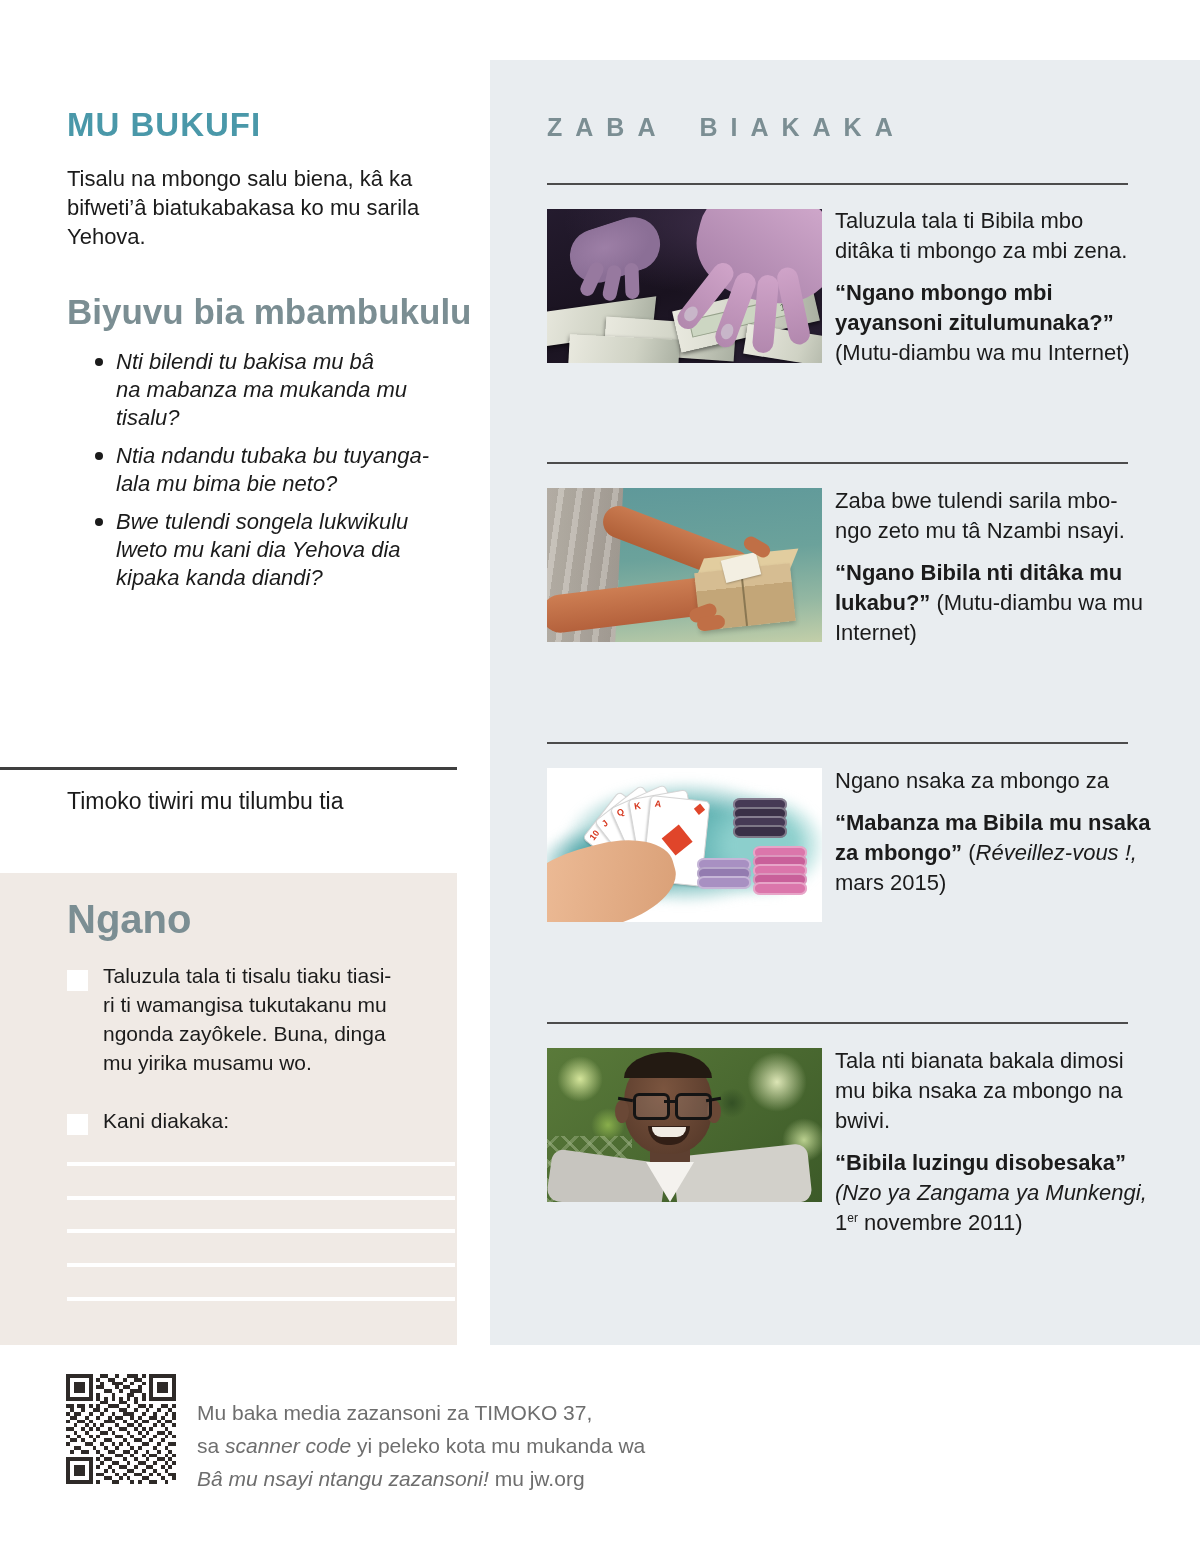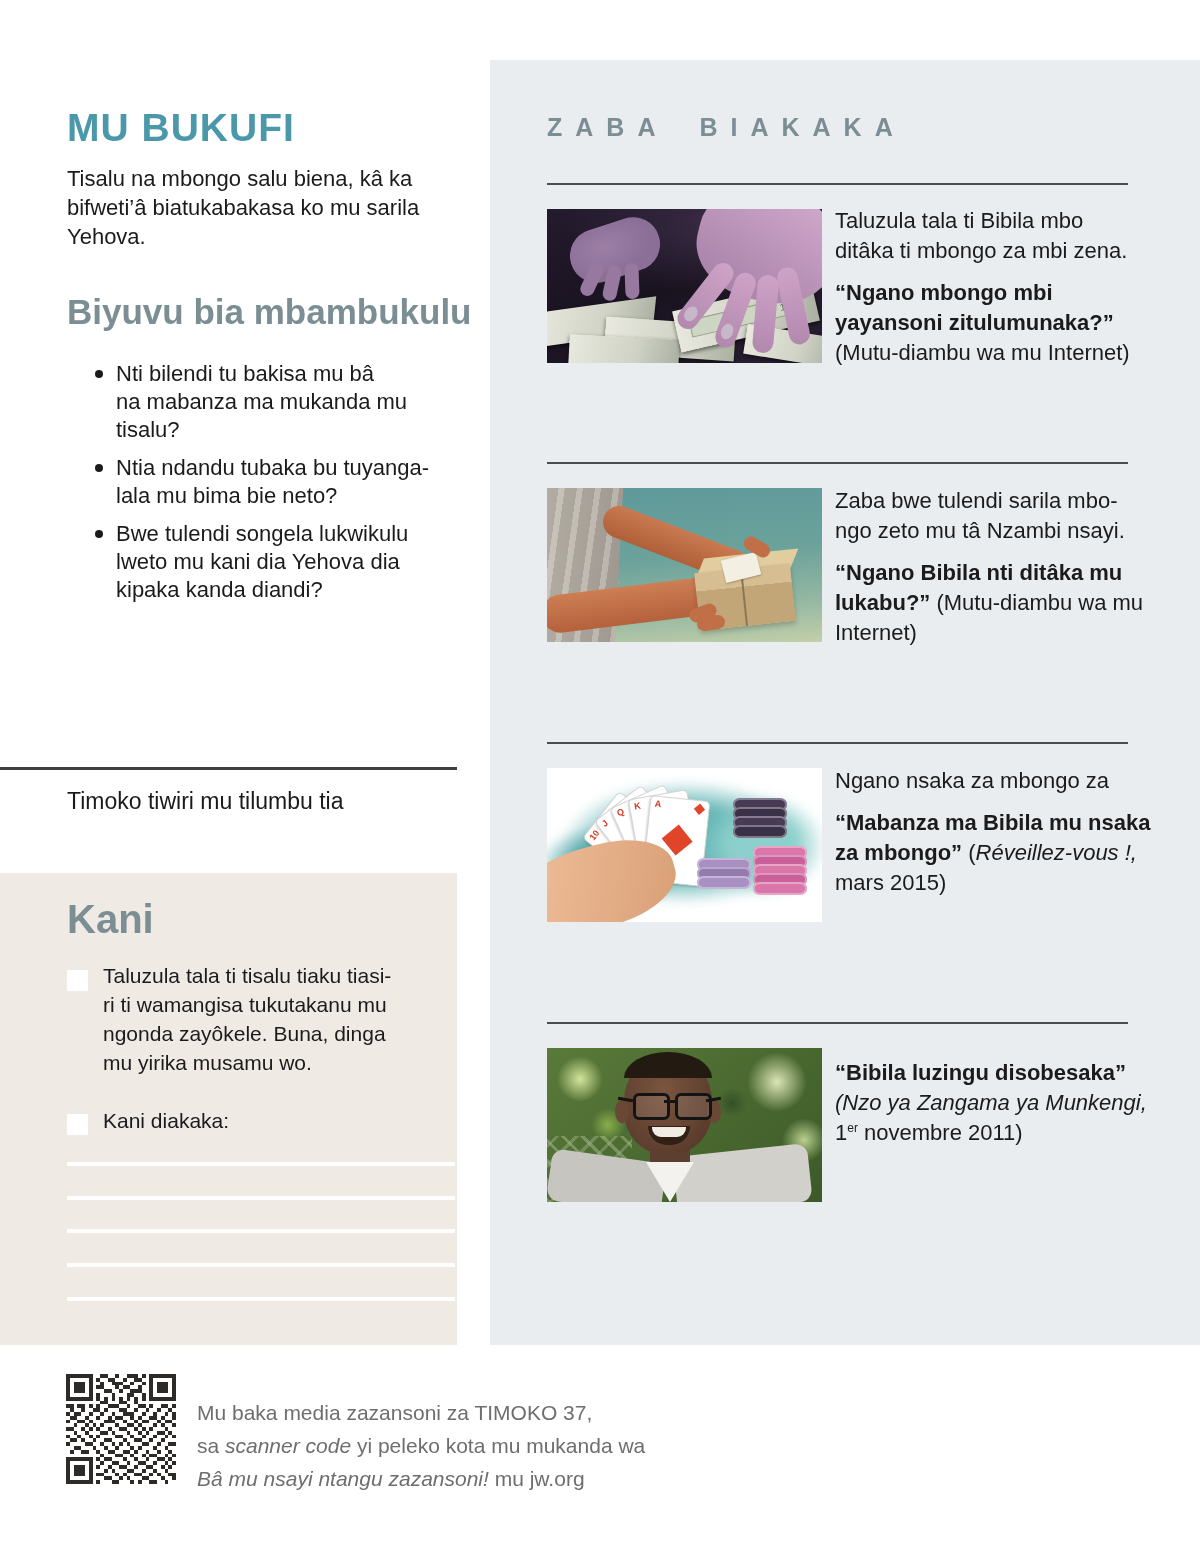--- a/index.html
+++ b/index.html
@@ -5,21 +5,21 @@
   html,body{margin:0;padding:0;background:#ffffff;}
   .page{position:relative;width:1200px;height:1543px;background:#fff;overflow:hidden;
         font-family:"Liberation Sans","DejaVu Sans",sans-serif;color:#1b1b1b;}
   .abs{position:absolute;}
   .tline{white-space:pre;}
   .b{font-weight:bold;}
   .i{font-style:italic;}
   sup{font-size:12px;line-height:0;vertical-align:super;}
 
   
-  .h-teal{font-size:39px;font-weight:bold;color:#4a98a9;letter-spacing:1px;}
+  .h-teal{font-size:33px;font-weight:bold;color:#4a98a9;letter-spacing:1px;}
   .h-slate{font-weight:bold;color:#7b8e93;}
   .bodytext .tline{font-size:22px;line-height:29px;}
   .bullets .bullet{position:relative;padding-left:23px;margin-bottom:10px;}
   .bullets .dot{position:absolute;left:2px;top:10px;width:8px;height:8px;border-radius:50%;background:#1b1b1b;}
   .bullets .tline{font-size:22px;line-height:28px;}
   .divider{background:#3f3f3f;}
   .kani-box{background:#f0eae5;}
   .kcheck{width:21px;height:21px;background:#ffffff;}
   .ktext .tline{font-size:21px;line-height:29px;}
   .kline{width:388px;height:4px;background:#ffffff;}
@@ -115,21 +115,21 @@
   <div class="abs h-teal" style="left:67px;top:106px;">MU BUKUFI</div>
 
   <div class="abs bodytext" style="left:67px;top:164px;">
       <div class="tline"><span>Tisalu na mbongo salu biena, kâ ka</span></div>
       <div class="tline"><span>bifweti’â biatukabakasa ko mu sarila</span></div>
       <div class="tline"><span>Yehova.</span></div>
     </div>
 
   <div class="abs h-slate" style="left:67px;top:292px;font-size:35px;">Biyuvu bia mbambukulu</div>
 
-  <div class="abs bullets" style="left:93px;top:360px;">
+  <div class="abs bullets" style="left:93px;top:348px;font-style:italic;">
     <div class="bullet">
       <span class="dot"></span>
       <div>
           <div class="tline"><span>Nti bilendi tu bakisa mu bâ</span></div>
           <div class="tline"><span>na mabanza ma mukanda mu</span></div>
           <div class="tline"><span>tisalu?</span></div>
         </div>
     </div>
     <div class="bullet">
       <span class="dot"></span>
@@ -146,21 +146,21 @@
           <div class="tline"><span>kipaka kanda diandi?</span></div>
         </div>
     </div>
   </div>
 
   <div class="abs divider" style="left:0;top:767px;width:457px;height:3px;"></div>
 
   <div class="abs" style="left:67px;top:788px;font-size:23px;">Timoko tiwiri mu tilumbu tia</div>
 
   <div class="abs kani-box" style="left:0;top:873px;width:457px;height:472px;">
-    <div class="abs h-slate" style="left:67px;top:24px;font-size:40px;">Kani</div>
+    <div class="abs h-slate" style="left:67px;top:24px;font-size:40px;">Ngano</div>
 
     <div class="abs kcheck" style="left:67px;top:97px;"></div>
     <div class="abs ktext" style="left:103px;top:88px;">
         <div class="tline"><span>Taluzula tala ti tisalu tiaku tiasi-</span></div>
         <div class="tline"><span>ri ti wamangisa tukutakanu mu</span></div>
         <div class="tline"><span>ngonda zayôkele. Buna, dinga</span></div>
         <div class="tline"><span>mu yirika musamu wo.</span></div>
       </div>
 
     <div class="abs kcheck" style="left:67px;top:241px;"></div>
@@ -311,20 +311,25 @@
       <div class="ear" style="left:160px;"></div>
       <div class="gl" style="left:86px;"></div>
       <div class="gl" style="left:128px;"></div>
       <div class="gbridge"></div>
       <div class="garm" style="left:71px;transform:rotate(10deg);"></div>
       <div class="garm" style="left:159px;transform:rotate(-10deg);"></div>
       <div class="smile"></div>
       <div class="teeth"></div>
     </div>
     <div class="abs itext" style="left:345px;top:986px;">
+      <div class="p1">
+          <div class="tline"><span>Tala nti bianata bakala dimosi</span></div>
+          <div class="tline"><span>mu bika nsaka za mbongo na</span></div>
+          <div class="tline"><span>bwivi.</span></div>
+        </div>
       <div class="p2">
           <div class="tline"><span class="b">“Bibila luzingu disobesaka”</span></div>
           <div class="tline"><span class="i">(Nzo ya Zangama ya Munkengi,</span></div>
           <div class="tline"><span>1</span><sup>er</sup><span> novembre 2011)</span></div>
         </div>
     </div>
   </div>
 
   <svg class="abs" style="left:66px;top:1374px;" width="110" height="110" viewBox="0 0 29 29" shape-rendering="crispEdges">
     <rect x="0" y="0" width="29" height="29" fill="#ffffff"></rect>

